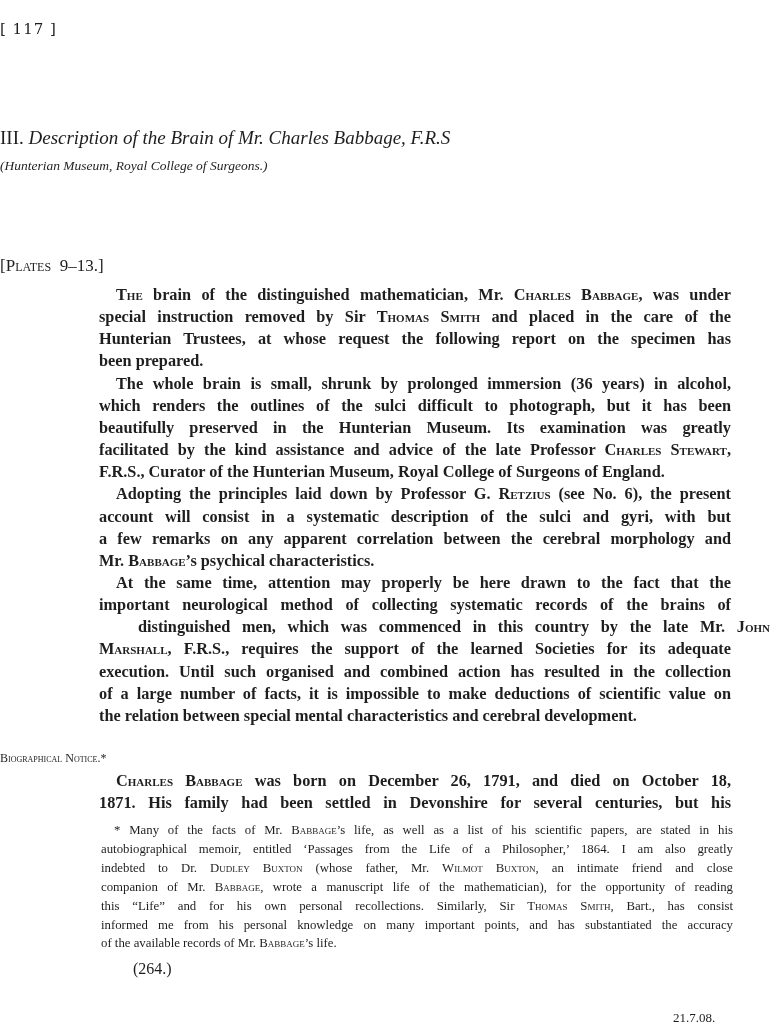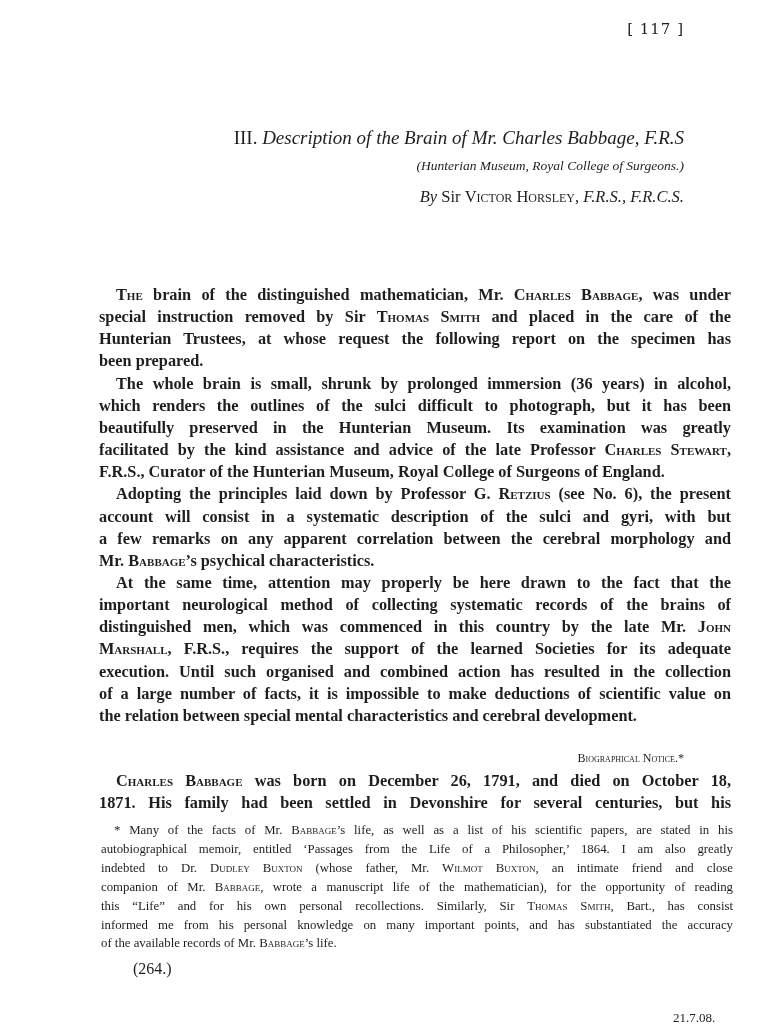--- a/index.html
+++ b/index.html
@@ -1,19 +1,19 @@
 <!DOCTYPE html>
 <html><head>
 <meta charset="utf-8">
 <style>
   html, body { margin: 0; padding: 0; background: #ffffff; }
   body { width: 781px; height: 1024px; position: relative; overflow: hidden;
          font-family: "DejaVu Serif", "Liberation Serif", serif; color: #1e1e1e; }
   .page { position: absolute; left: 0; top: 0; width: 781px; height: 1024px; }
-  .center { position: absolute; left: 0; width: 684px; text-align: right; white-space: nowrap; }
+  .center { position: absolute; left: 0; width: 684px; text-align: left; white-space: nowrap; }
   .pagenum { top: 20px; font-size: 15px; letter-spacing: 1px; }
   .title { top: 127px; font-size: 19px; font-family: "Liberation Serif", serif; }
   .title .it { font-style: italic; }
   .subtitle { top: 158px; font-size: 13.5px; font-style: italic; font-family: "Liberation Serif", serif; }
   .byline { top: 187px; font-size: 16.5px; font-family: "Liberation Serif", serif; }
   .byline .it { font-style: italic; }
   .sc { font-variant: small-caps; }
   .received { top: 224px; font-size: 13.5px; font-family: "Liberation Serif", serif; }
   .plates { top: 256px; font-size: 17px; font-family: "Liberation Serif", serif; }
 
@@ -39,46 +39,41 @@
 
   <div class="center pagenum">[  117  ]</div>
 
   <div class="center title">
     <span>III.</span>
     <span class="it">Description of the Brain of Mr. Charles Babbage, F.R.S</span>
   </div>
 
   <div class="center subtitle">(Hunterian Museum, Royal College of Surgeons.)</div>
 
-  <div class="center byline">
-    <span class="it">By</span>
-    <span>Sir</span>
-    <span class="sc">Victor Horsley,</span>
-    <span class="it">F.R.S., F.R.C.S.</span>
-  </div>
 
 
+  <div class="center plates">[<span class="sc">Plates</span>&nbsp;&nbsp;<span>9–13.</span>]</div>
 
   <div id="body-lines">
       <div class="line indent" style="top: 285px;"><span class="sc">The</span><span> brain of the distinguished mathematician, Mr. </span><span class="sc">Charles Babbage</span><span>, was under</span></div>
       <div class="line" style="top: 307px;"><span>special instruction removed by Sir </span><span class="sc">Thomas Smith</span><span> and placed in the care of the</span></div>
       <div class="line" style="top: 329px;"><span>Hunterian Trustees, at whose request the following report on the specimen has</span></div>
       <div class="line last" style="top: 351px;"><span>been prepared.</span></div>
       <div class="line indent" style="top: 374px;"><span>The whole brain is small, shrunk by prolonged immersion (36 years) in alcohol,</span></div>
       <div class="line" style="top: 396px;"><span>which renders the outlines of the sulci difficult to photograph, but it has been</span></div>
       <div class="line" style="top: 418px;"><span>beautifully preserved in the Hunterian Museum.  Its examination was greatly</span></div>
       <div class="line" style="top: 440px;"><span>facilitated by the kind assistance and advice of the late Professor </span><span class="sc">Charles Stewart</span><span>,</span></div>
       <div class="line last" style="top: 462px;"><span>F.R.S., Curator of the Hunterian Museum, Royal College of Surgeons of England.</span></div>
       <div class="line indent" style="top: 484px;"><span>Adopting the principles laid down by Professor G. </span><span class="sc">Retzius</span><span> (see No. 6), the present</span></div>
       <div class="line" style="top: 507px;"><span>account will consist in a systematic description of the sulci and gyri, with but</span></div>
       <div class="line" style="top: 529px;"><span>a few remarks on any apparent correlation between the cerebral morphology and</span></div>
       <div class="line last" style="top: 551px;"><span>Mr. </span><span class="sc">Babbage</span><span>’s psychical characteristics.</span></div>
       <div class="line indent" style="top: 573px;"><span>At the same time, attention may properly be here drawn to the fact that the</span></div>
       <div class="line" style="top: 595px;"><span>important neurological method of collecting systematic records of the brains of</span></div>
-      <div class="line" style="top: 617px;"><span>distinguished men, which was commenced in this country by the late Mr. </span><span class="sc">John</span></div>
+      <div class="line" style="top: 617px; margin-left: 39px;"><span>distinguished men, which was commenced in this country by the late Mr. </span><span class="sc">John</span></div>
       <div class="line" style="top: 639px;"><span class="sc">Marshall</span><span>, F.R.S., requires the support of the learned Societies for its adequate</span></div>
       <div class="line" style="top: 662px;"><span>execution.  Until such organised and combined action has resulted in the collection</span></div>
       <div class="line" style="top: 684px;"><span>of a large number of facts, it is impossible to make deductions of scientific value on</span></div>
       <div class="line last" style="top: 706px;"><span>the relation between special mental characteristics and cerebral development.</span></div>
     </div>
 
   <div class="center heading" style="top:751px;">
     <span class="sc">Biographical Notice.*</span>
   </div>
 

